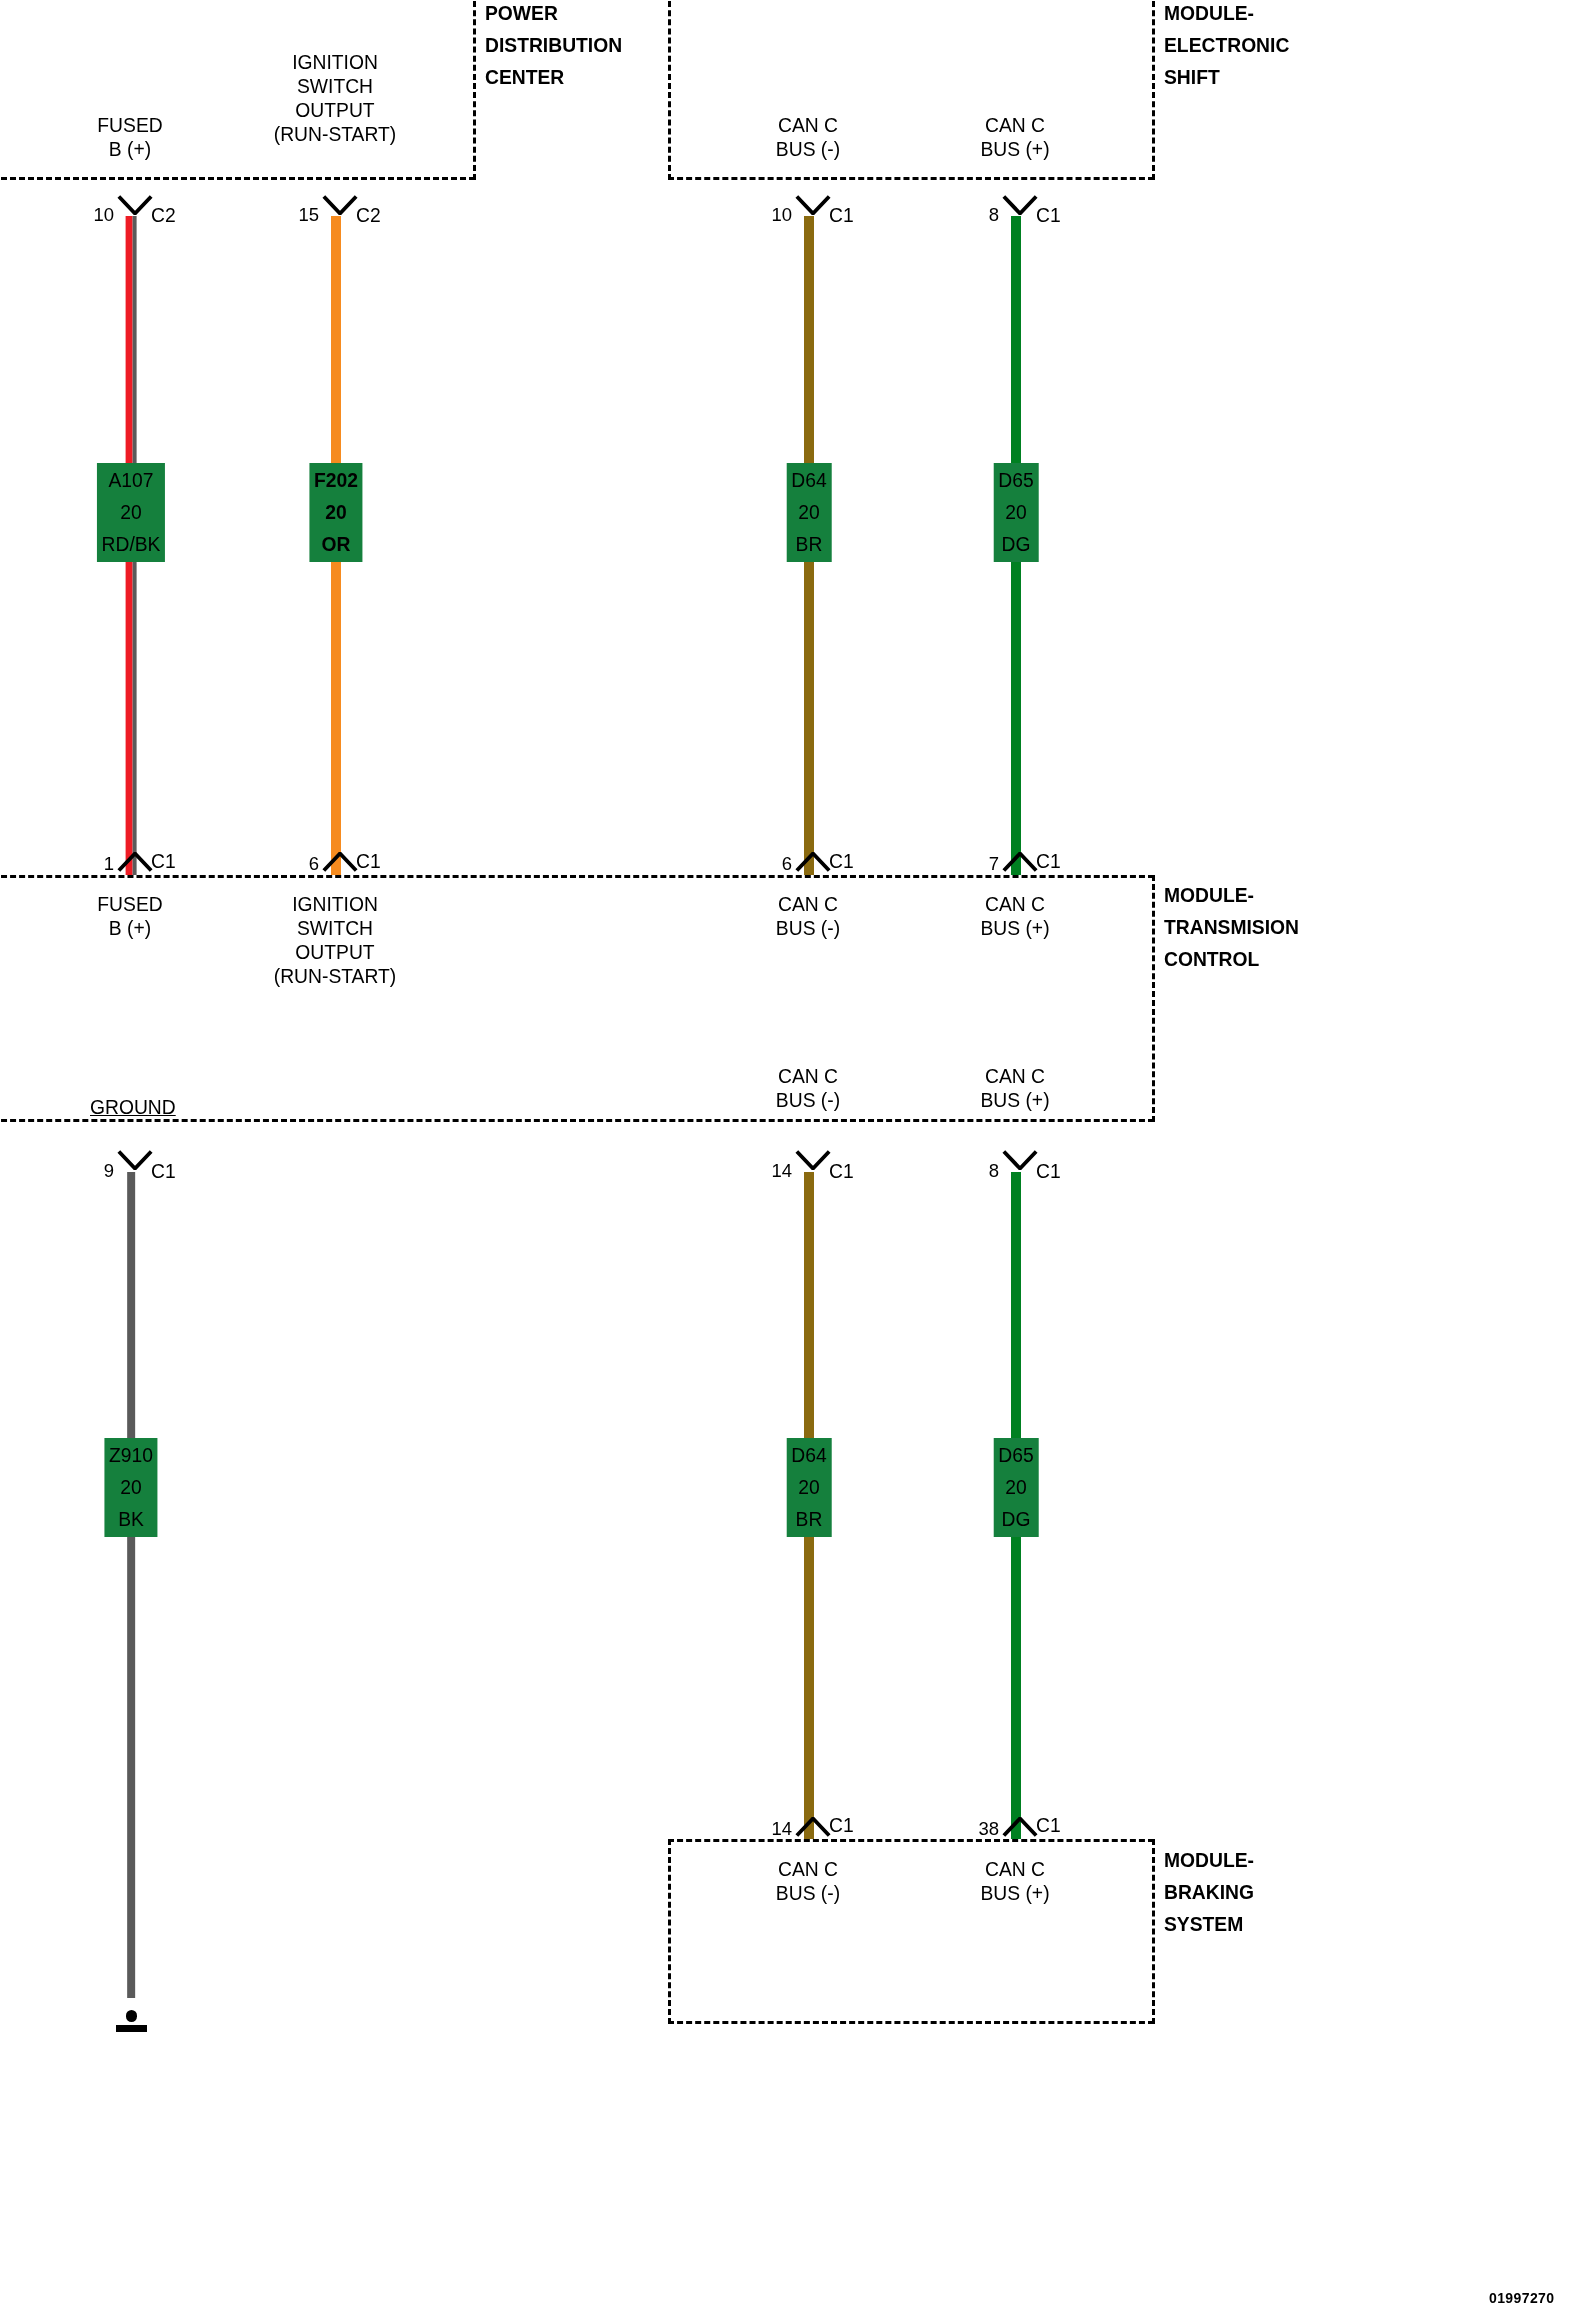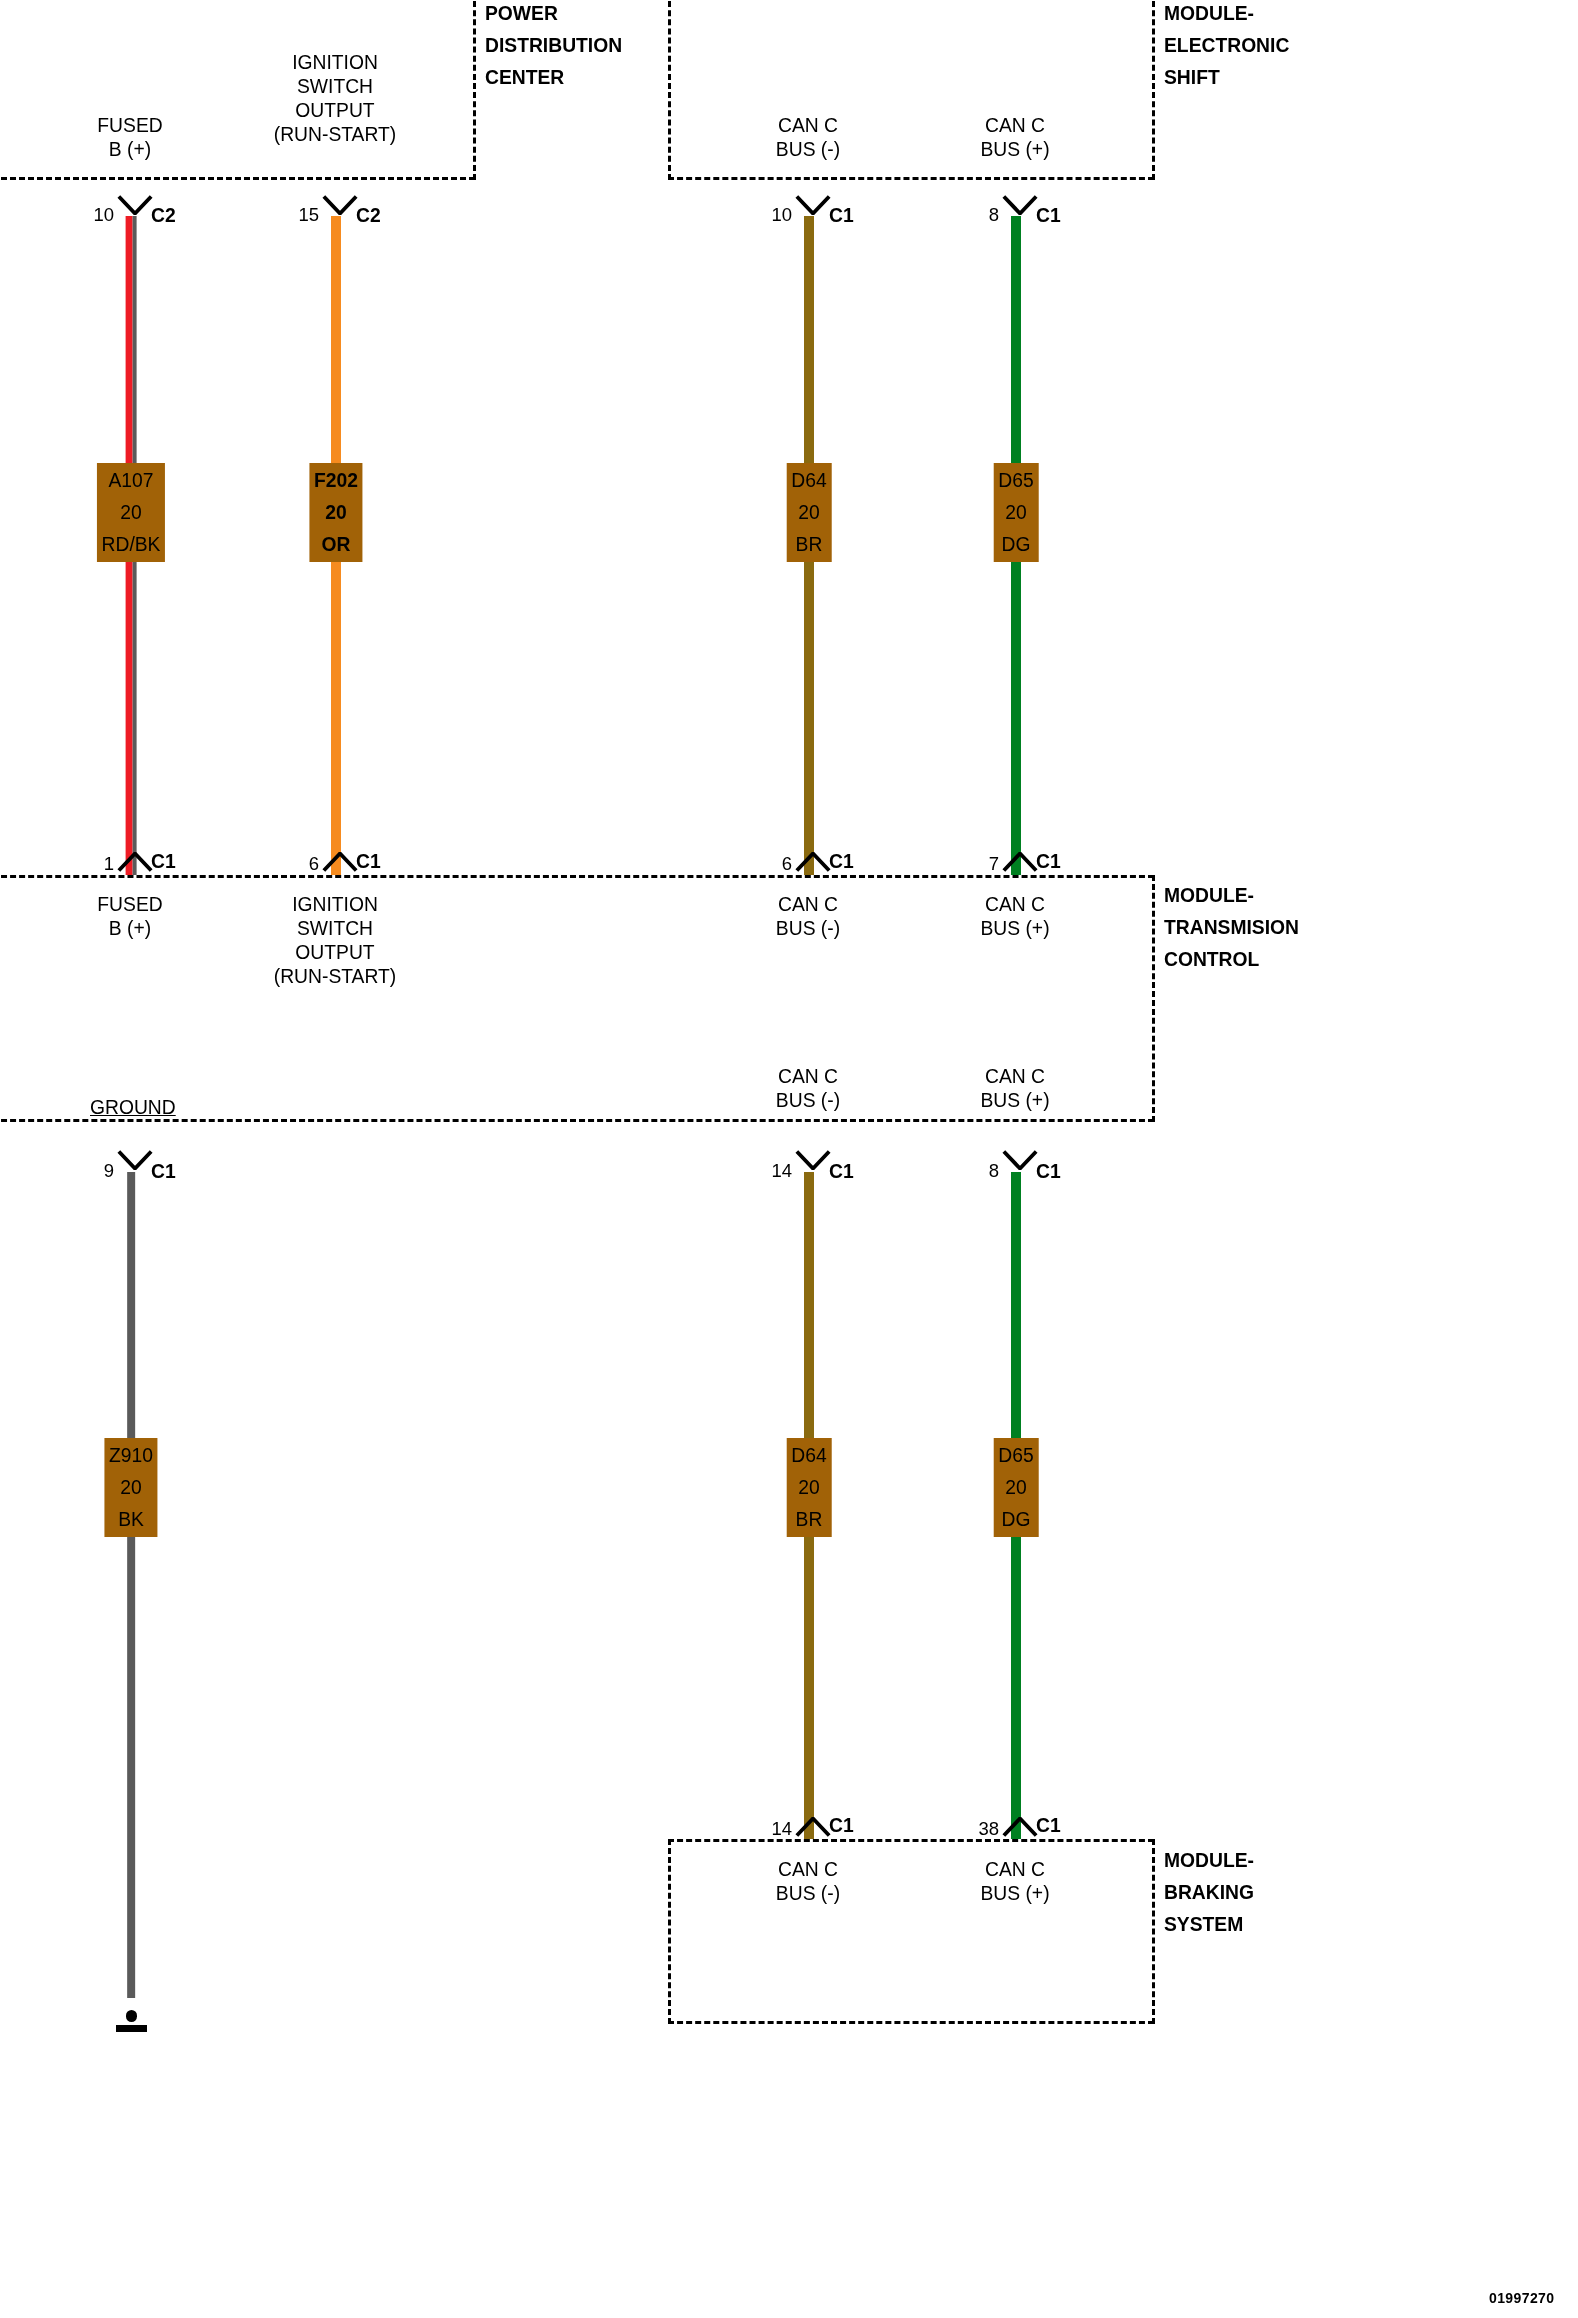--- a/index.html
+++ b/index.html
@@ -85,34 +85,34 @@
     position: absolute;
     font-size: 18.5px;
     line-height: 18.5px;
     text-align: right;
     transform: translate(-100%, 0);
     white-space: nowrap;
   }
   .conn-id {
     position: absolute;
     font-size: 19.3px;
-    font-weight: bold;
+    font-weight: normal;
     line-height: 19.3px;
     white-space: nowrap;
   }
 
   
   .wire-id {
     position: absolute;
     font-size: 19.3px;
     line-height: 32px;
     text-align: center;
     transform: translateX(-50%);
     white-space: pre-line;
-    background: #a16207;
+    background: #15803d;
     padding: 1.5px 4.6px;
   }
 
   
   .gnd {
     position: absolute;
     transform: translateX(-50%);
   }
   .gnd .gnd-dot {
     position: absolute;

